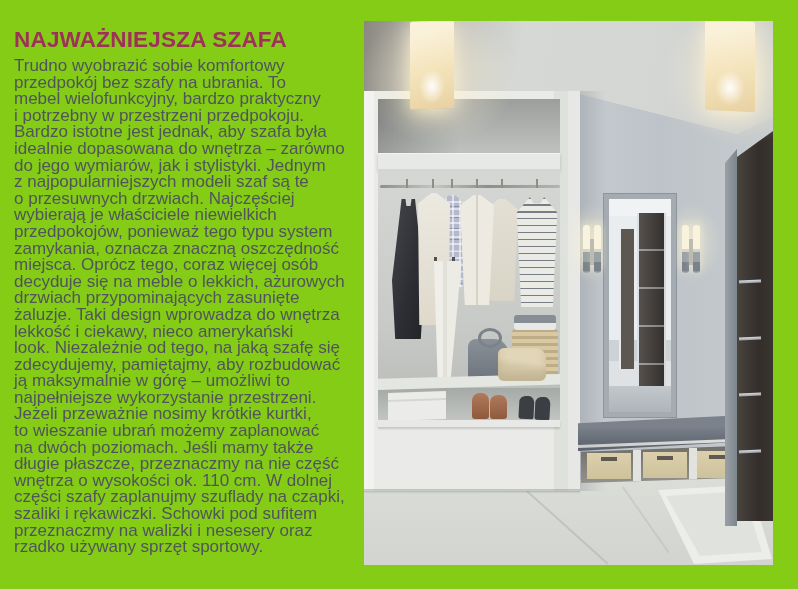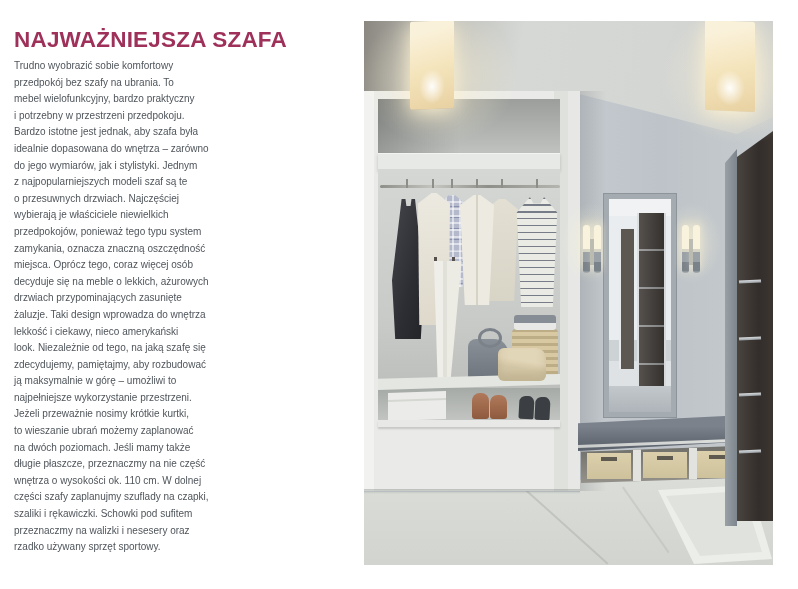--- a/index.html
+++ b/index.html
@@ -3,31 +3,31 @@
 <meta charset="utf-8">
 <style>
   html,body{margin:0;padding:0;}
   body{
     width:798px;height:589px;
     font-family:"Liberation Sans", sans-serif;
     background:#c8dcee;
     position:relative;
     overflow:hidden;
   }
-  .page{position:absolute;left:0;top:0;width:798px;height:589px;background:#ffffff;}
+  .page{position:absolute;left:0;top:0;width:798px;height:589px;background:#84cc16;}
 
   
   .article-title{
     position:absolute;left:14px;top:12px;
     font-size:22.5px;font-weight:bold;letter-spacing:.2px;
     color:#9e3059;white-space:nowrap;
   }
   .article-body{
     position:absolute;left:14px;top:58px;width:345px;
-    font-size:10px;line-height:16.6px;color:#4f555b;
+    font-size:17px;line-height:16.6px;color:#4f555b;
     white-space:pre-line;
   }
 
   
   .photo{position:absolute;left:364px;top:21px;width:409px;height:544px;overflow:hidden;background:#c5cbcf;}
   .photo *{position:absolute;}
 
   .wall{left:0;top:0;width:409px;height:544px;
     background:linear-gradient(90deg,#ccd1d5 0%,#c5cbcf 50%,#bdc3c8 72%,#c6cbce 100%);z-index:0;}
   .ceiling{left:0;top:0;width:409px;height:544px;

